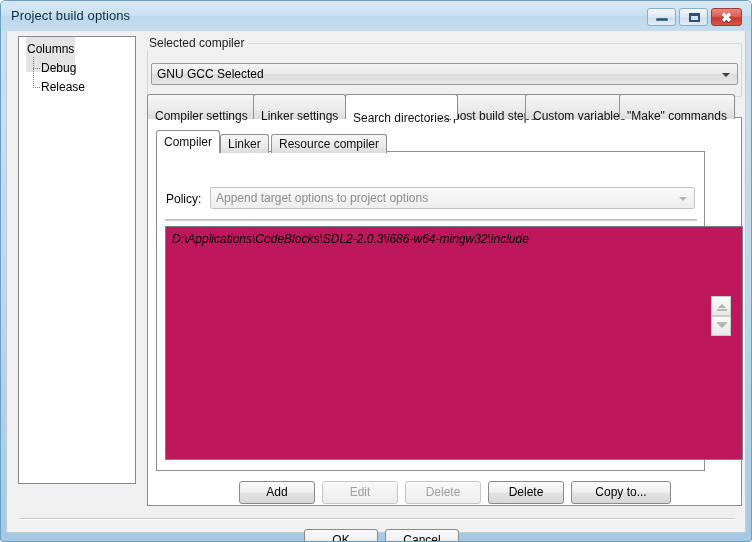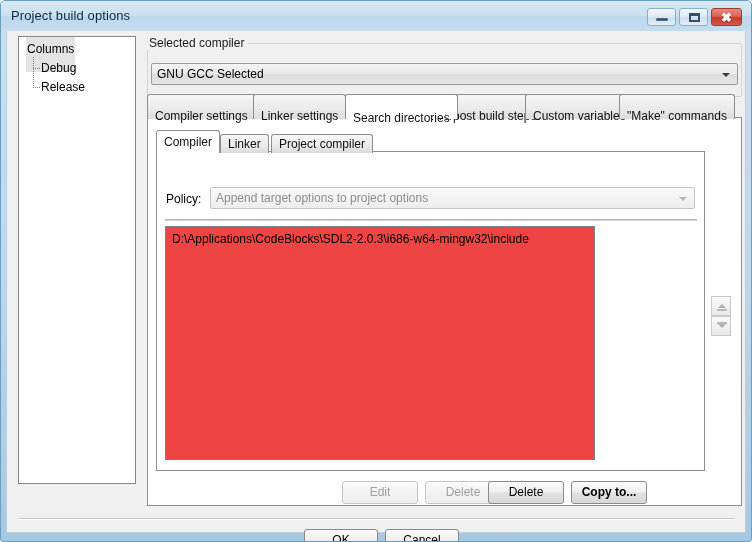--- a/index.html
+++ b/index.html
@@ -302,26 +302,27 @@
     left: 158px; top: 188px;
     width: 532px;
     height: 1px;
     background: #d0d0d0;
     border-top: 1px solid #b8b8b8;
   }
   
   #dirlist {
     position: absolute;
     left: 158px; top: 195px;
-    width: 430px;
+    width: 578px;
     height: 234px;
     box-sizing: border-box;
-    background: #ef4444;
+    background: #be185d;
     border: 1px solid #7b7f87;
     overflow: hidden;
+    font-style: italic;
   }
   .dirlist-item {
     position: absolute;
     left: 6px; top: 5px;
     font-size: 12px;
     color: #000000;
     white-space: nowrap;
   }
   
   #updown {
@@ -377,27 +378,26 @@
     border: 1px solid #8a8a8a;
     border-radius: 3px;
     background: linear-gradient(to bottom, #fbfbfb 0%, #f0f0f0 45%, #e2e2e2 55%, #d7d7d7 100%);
     color: #000000;
     white-space: nowrap;
   }
   .btn.disabled {
     border-color: #c6c6c6;
     color: #a0a0a0;
     background: linear-gradient(to bottom, #fafafa 0%, #f2f2f2 50%, #eeeeee 100%);
-    margin-left: 20px;
   }
   #btn-add    { left: 232px; top: 450px; width: 76px; }
   #btn-edit   { left: 315px; top: 450px; width: 76px; }
   #btn-delete { left: 398px; top: 450px; width: 76px; }
   #btn-clear  { left: 481px; top: 450px; width: 76px; }
-  #btn-copyto { left: 564px; top: 450px; width: 76px; font-weight: bold; }
+  #btn-copyto { left: 564px; top: 450px; width: 100px; }
   
   #bottom-sep {
     position: absolute;
     left: 12px; top: 487px;
     width: 716px;
     height: 1px;
     background: #ffffff;
     border-top: 1px solid #c8c8c8;
   }
   #btn-ok     { left: 297px; top: 498px; width: 74px; }
@@ -456,21 +456,21 @@
       <div class="tab" style="left:276px;">Pre/post build steps</div>
       <div class="tab" style="left:378px;">Custom variables</div>
       <div class="tab" style="left:472px;">"Make" commands</div>
     </div>
 
     <div id="tabbody-inner"></div>
 
     <div id="tabstrip-inner">
       <div class="tab-inner active" style="left:0px;">Compiler</div>
       <div class="tab-inner" style="left:64px;">Linker</div>
-      <div class="tab-inner" style="left:115px;">Project compiler</div>
+      <div class="tab-inner" style="left:115px;">Resource compiler</div>
     </div>
 
     <div id="policy-label">Policy:</div>
     <div id="policy-combo">
       <span id="policy-combo-text">Append target options to project options</span>
       <span class="combo-arrow-disabled"></span>
     </div>
     <div id="policy-sep"></div>
 
     <div id="dirlist">
@@ -481,20 +481,21 @@
       <div class="ud-btn" id="ud-up">
         <span class="ud-tri-up"></span>
         <span class="ud-bar"></span>
       </div>
       <div class="ud-btn" id="ud-down">
         <span class="ud-bar"></span>
         <span class="ud-tri-down"></span>
       </div>
     </div>
 
+    <div class="btn" id="btn-add">Add</div>
     <div class="btn disabled" id="btn-edit">Edit</div>
     <div class="btn disabled" id="btn-delete">Delete</div>
     <div class="btn" id="btn-clear">Delete</div>
     <div class="btn" id="btn-copyto">Copy to...</div>
 
     <div id="bottom-sep"></div>
     <div class="btn" id="btn-ok">OK</div>
     <div class="btn" id="btn-cancel">Cancel</div>
 
   </div>

